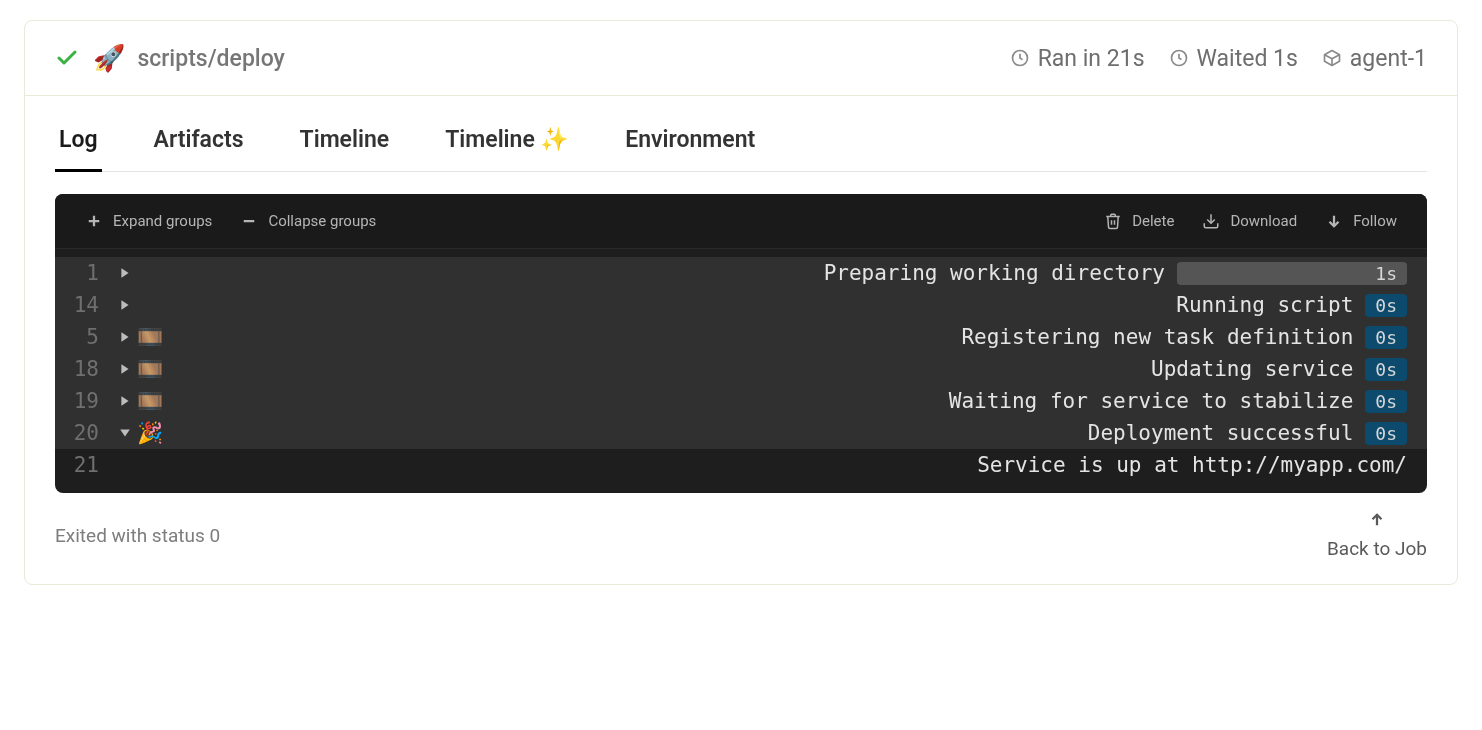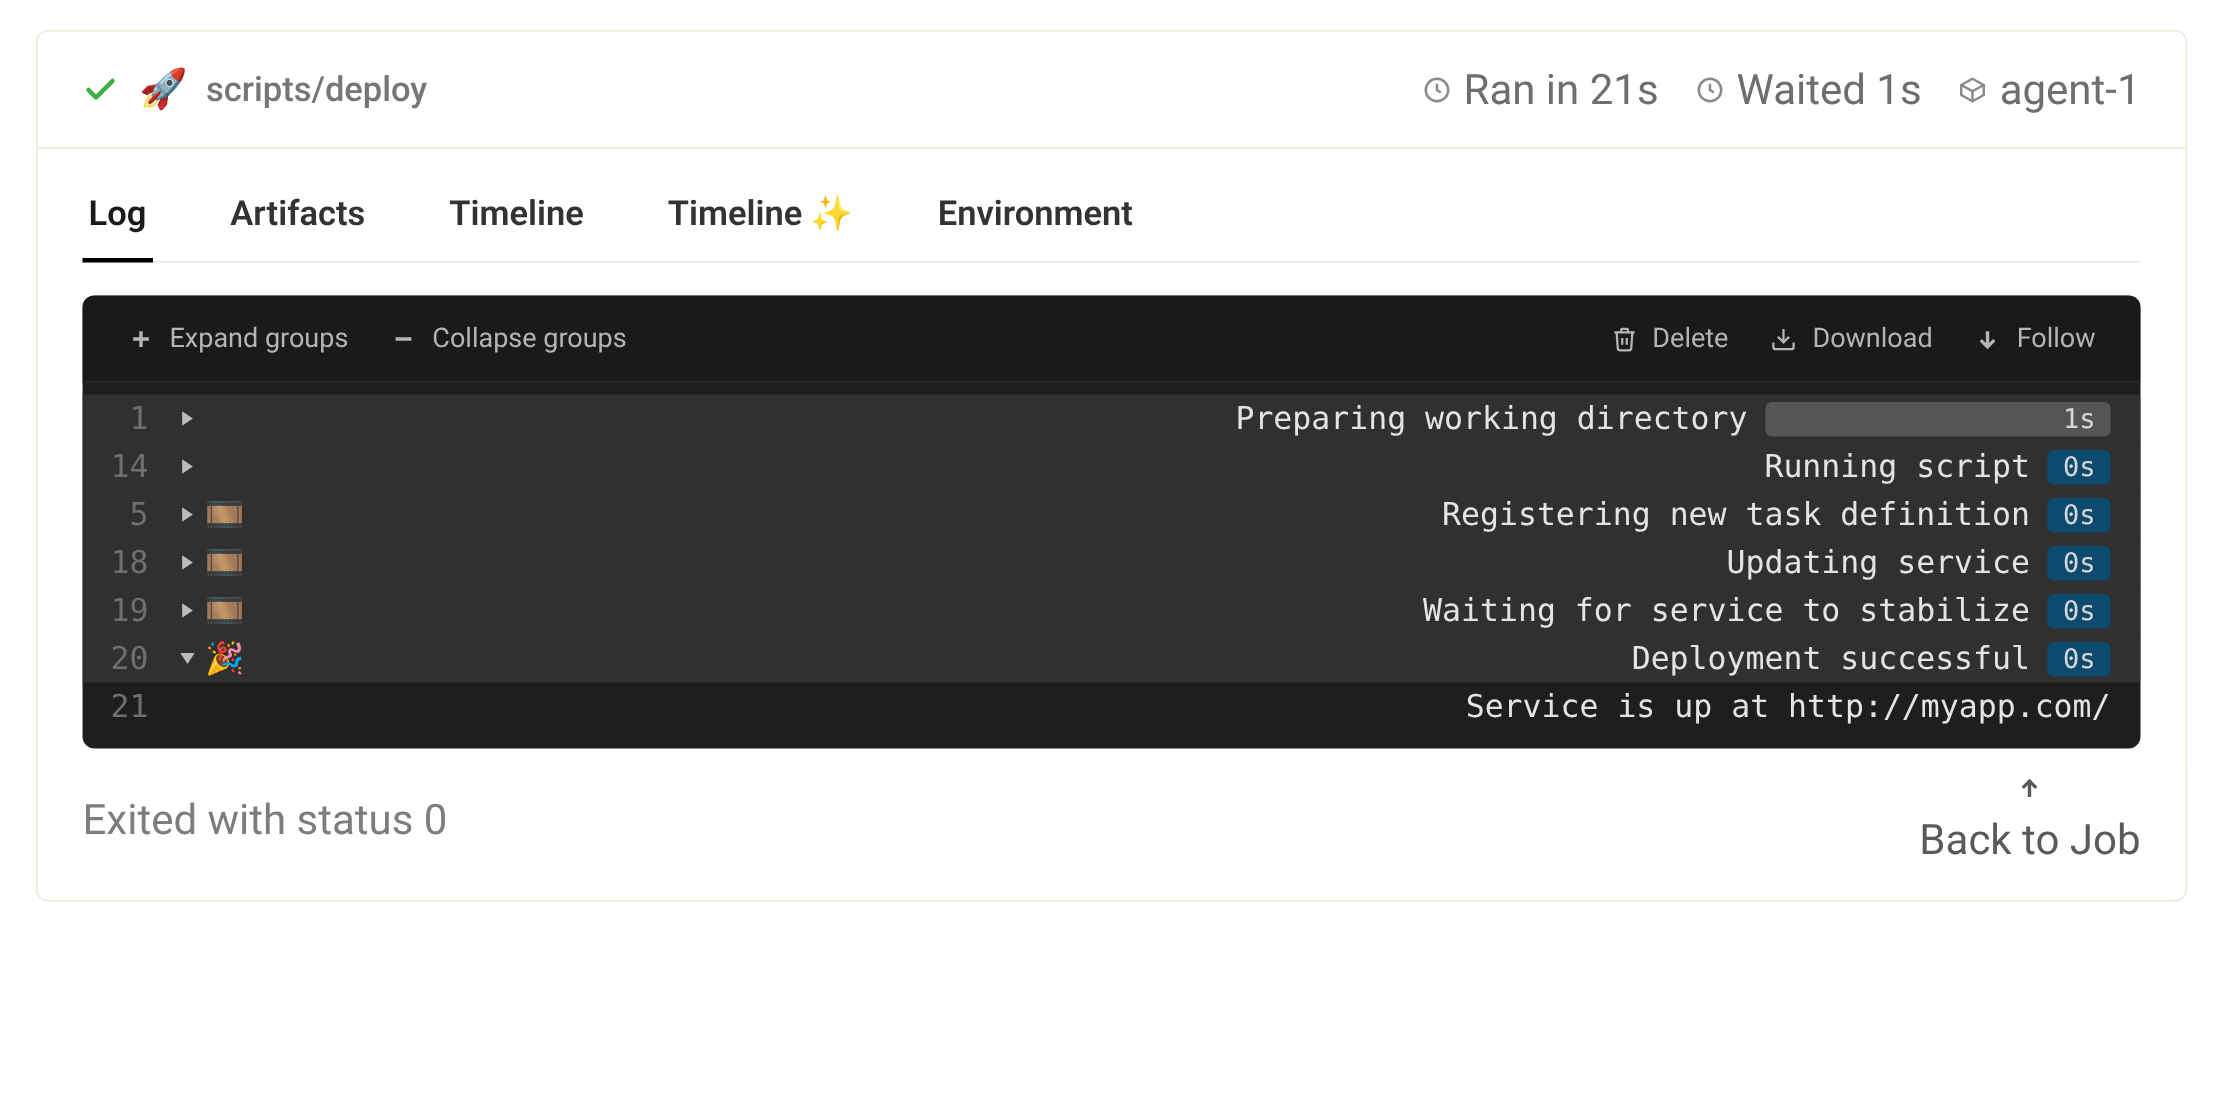--- a/index.html
+++ b/index.html
@@ -29,21 +29,21 @@
     margin-right: 14px;
     flex-shrink: 0;
   }
   .job-emoji { font-size: 26px; margin-right: 12px; }
   .job-title { font-weight: 500; color: #767676; }
   .header-spacer { flex: 1; }
   .meta-item {
     display: flex; align-items: center;
     margin-left: 24px;
     color: #6e6e6e;
-    font-size: 28px;
+    font-size: 23px;
   }
   .meta-item svg { width: 20px; height: 20px; margin-right: 8px; color: #8a8a8a; }
   .panel-body { padding: 0 30px 20px 30px; }
 
   .tabs {
     display: flex;
     border-bottom: 1px solid #e4e4e4;
     gap: 48px;
     padding-top: 20px;
   }
@@ -65,21 +65,21 @@
     overflow: hidden;
     font-family: "SFMono-Regular", Menlo, Consolas, monospace;
   }
   .log-toolbar {
     background: #1a1a1a;
     display: flex;
     align-items: center;
     padding: 18px 30px;
     gap: 28px;
     color: #aeaeae;
-    font-size: 18px;
+    font-size: 15px;
     border-bottom: 1px solid #2a2a2a;
     font-family: -apple-system, BlinkMacSystemFont, "Segoe UI", Roboto, Helvetica, Arial, sans-serif;
   }
   .tb-btn { display: flex; align-items: center; gap: 10px; cursor: pointer; color: #b5b5b5; }
   .tb-btn svg { width: 18px; height: 18px; }
   .tb-spacer { flex: 1; }
 
   .log-lines { padding: 8px 0 12px 0; font-size: 21px; }
   .log-line {
     display: flex;
@@ -120,21 +120,21 @@
   .dur.wide {
     background: #555;
     min-width: 230px;
   }
 
   .panel-footer {
     display: flex;
     align-items: center;
     justify-content: space-between;
     padding: 18px 0 4px 0;
-    font-size: 28px;
+    font-size: 19px;
     color: #7d7d7d;
     font-family: -apple-system, BlinkMacSystemFont, "Segoe UI", Roboto, Helvetica, Arial, sans-serif;
   }
   .back-link { display: flex; align-items: center; gap: 8px; cursor: pointer; color: #5a5a5a; flex-direction: column; }
   .back-link svg { width: 18px; height: 18px; }
 </style>
 </head>
 <body>
 
 <div class="panel">

